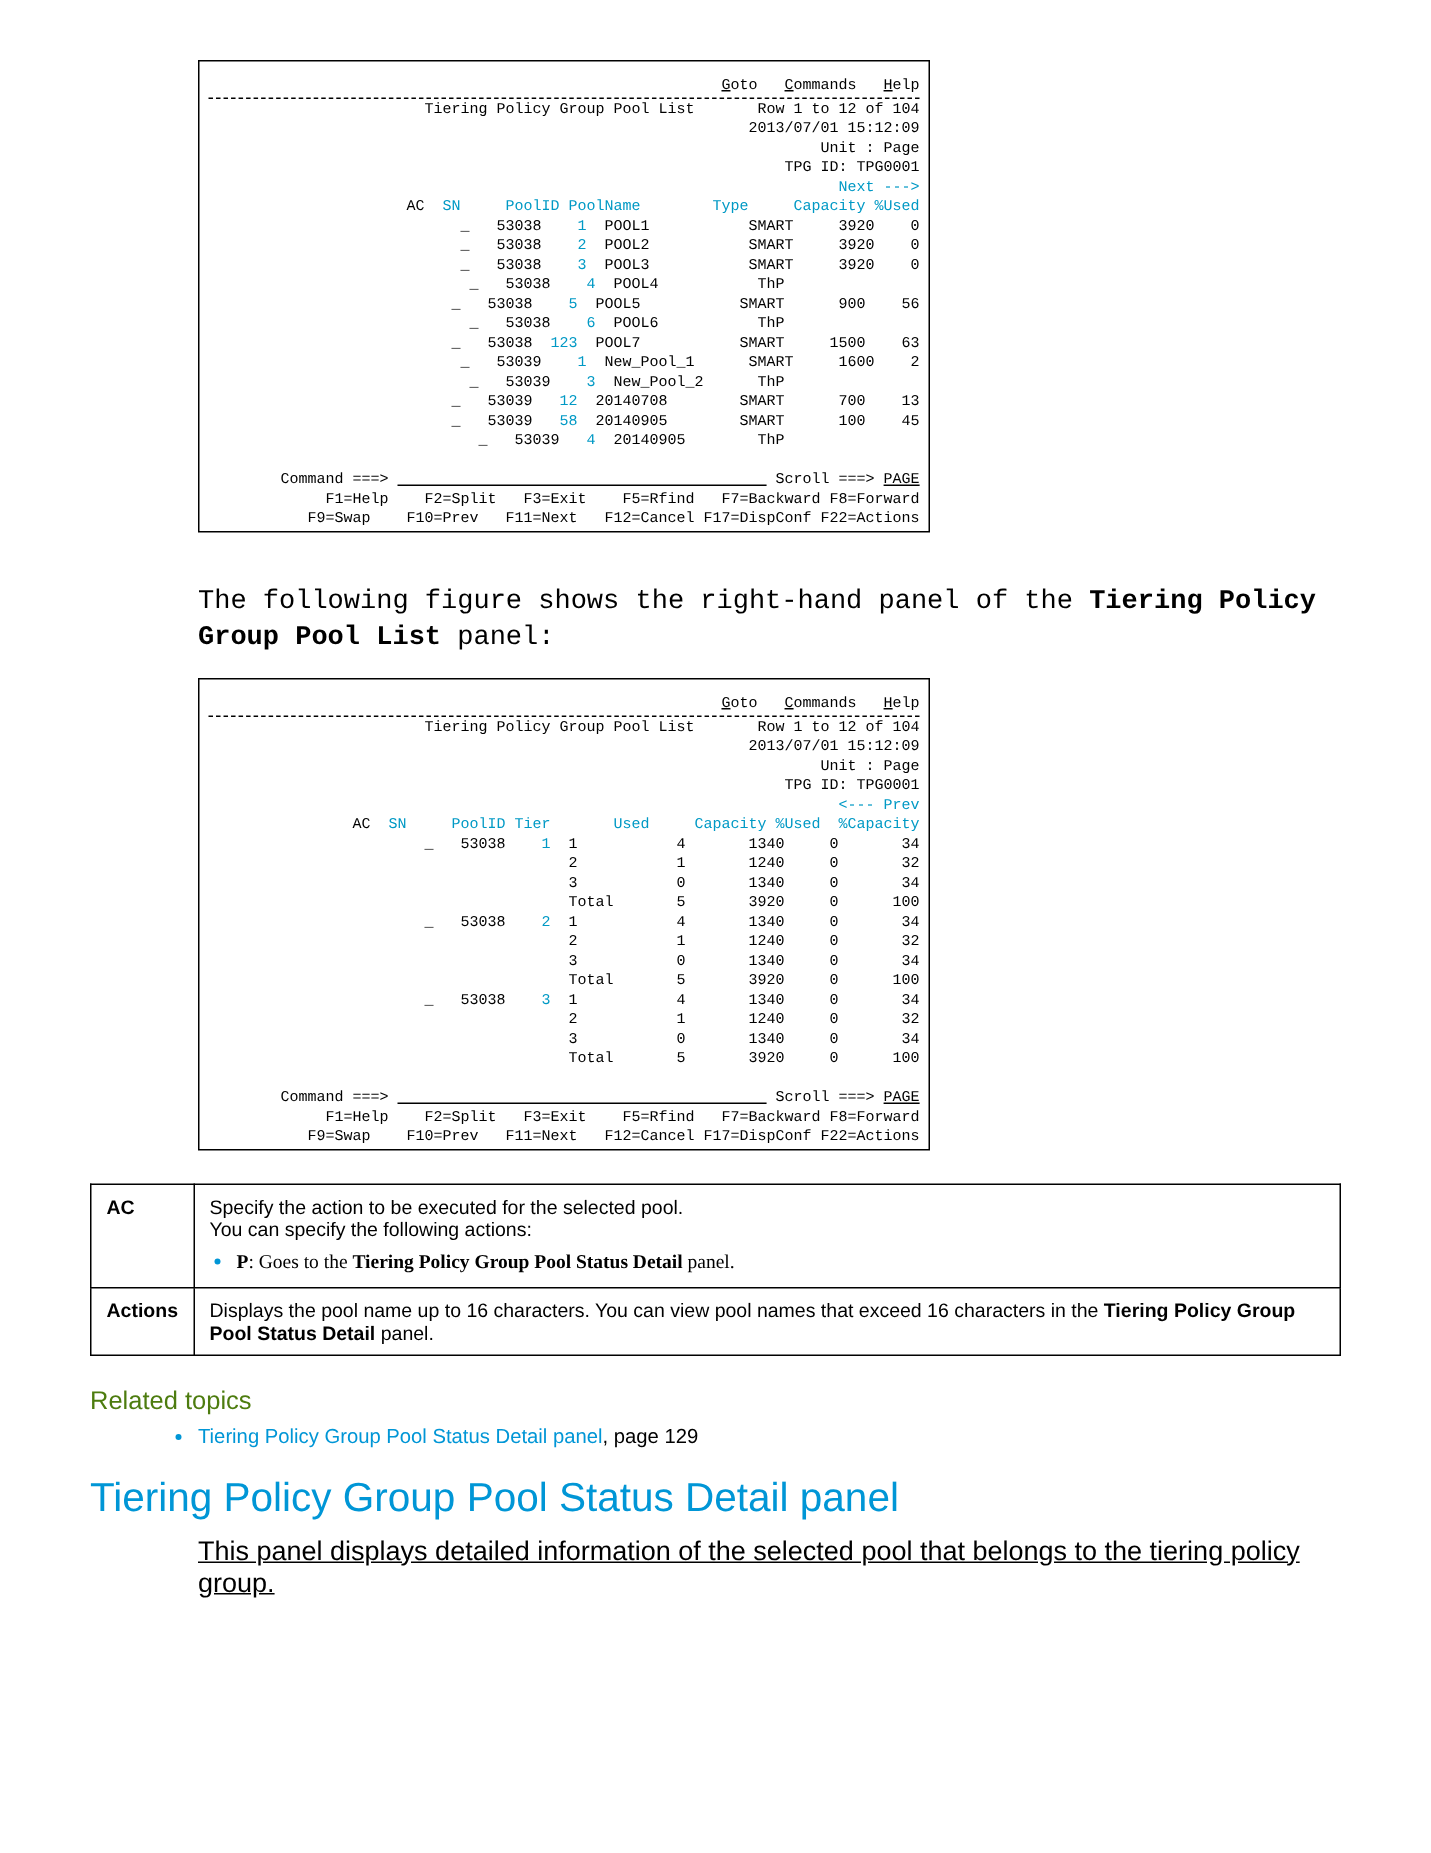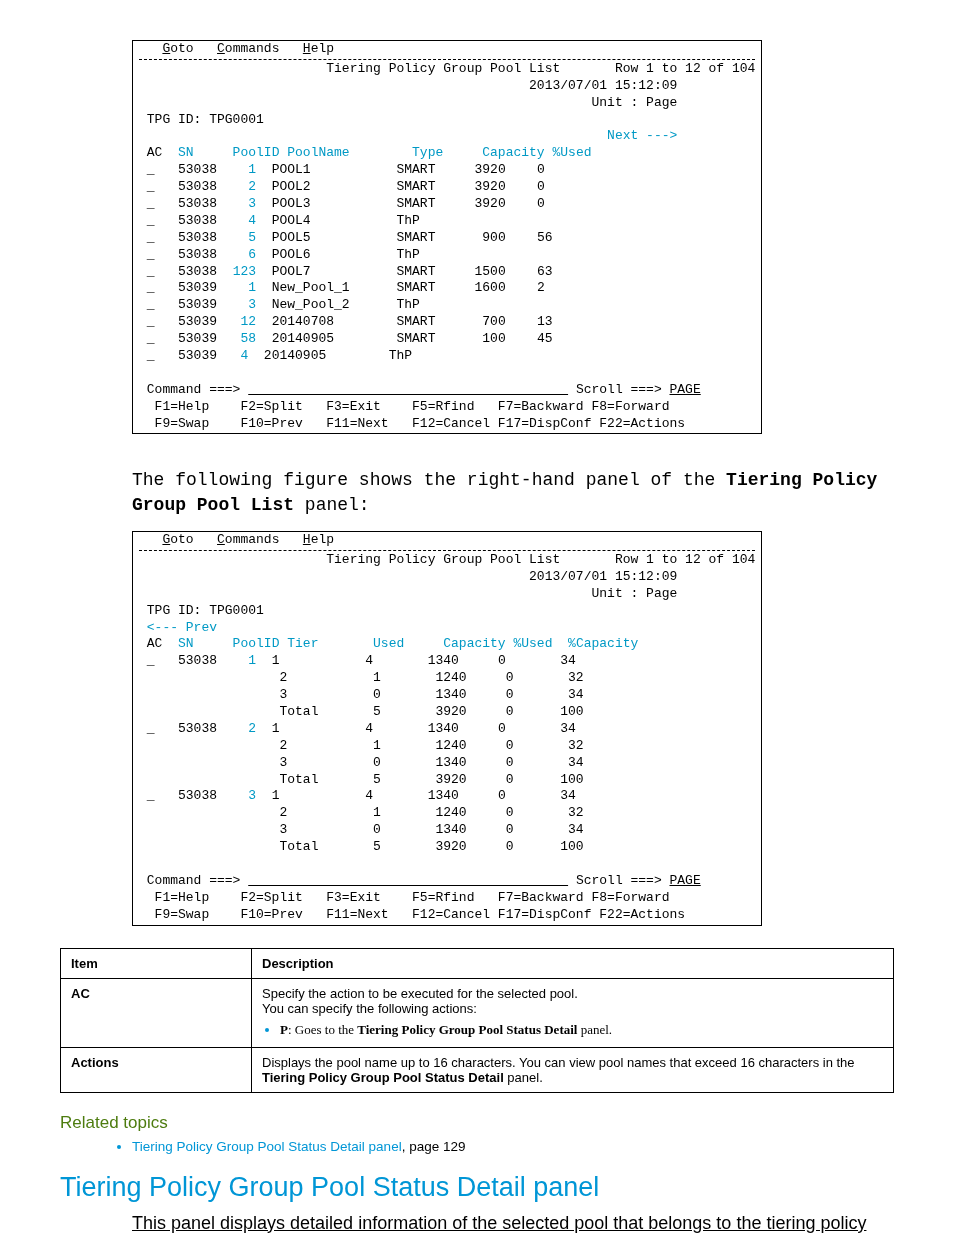--- a/index.html
+++ b/index.html
@@ -7,26 +7,27 @@
     font-size: 13px;
     color: #000;
     margin: 0;
     padding: 40px 60px;
     width: 834px;
     background: #fff;
   }
   .terminal {
     border: 1px solid #000;
     font-family: "Courier New", monospace;
-    font-size: 13px;
+    font-size: 10px;
     line-height: 1.3;
     white-space: pre;
-    padding: 0 6px 1px 6px;
+    padding: 10px 6px 1px 6px;
     display: inline-block;
     margin-bottom: 14px;
+    text-align: right;
   }
   .terminal .u { text-decoration: underline; }
   .terminal .cyan { color: #0099c5; }
   .terminal .hr {
     border: 0;
     border-top: 1px dashed #000;
     margin: 1px 0;
     height: 0;
   }
   .paragraph {
@@ -135,24 +136,20 @@
                   Total       5       3920     0      100
 
  Command ===&gt; <span class="u">                                         </span> Scroll ===&gt; <span class="u">PAGE</span>
   F1=Help    F2=Split   F3=Exit    F5=Rfind   F7=Backward F8=Forward
   F9=Swap    F10=Prev   F11=Next   F12=Cancel F17=DispConf F22=Actions
 </div>
 </div>
 
 <table class="doc">
   <tbody>
-      <tr>
-    <th style="width:170px;">Item</th>
-    <th>Description</th>
-  </tr>
   <tr>
     <td class="bold">AC</td>
     <td>
       <div id="ac-para" style="white-space:pre-line;">Specify the action to be executed for the selected pool.
 You can specify the following actions:</div>
       <ul>
             <li><span class="bold">P</span><span>: Goes to the </span><span class="bold">Tiering Policy Group Pool Status Detail</span><span> panel.</span></li>
           </ul>
     </td>
   </tr>

